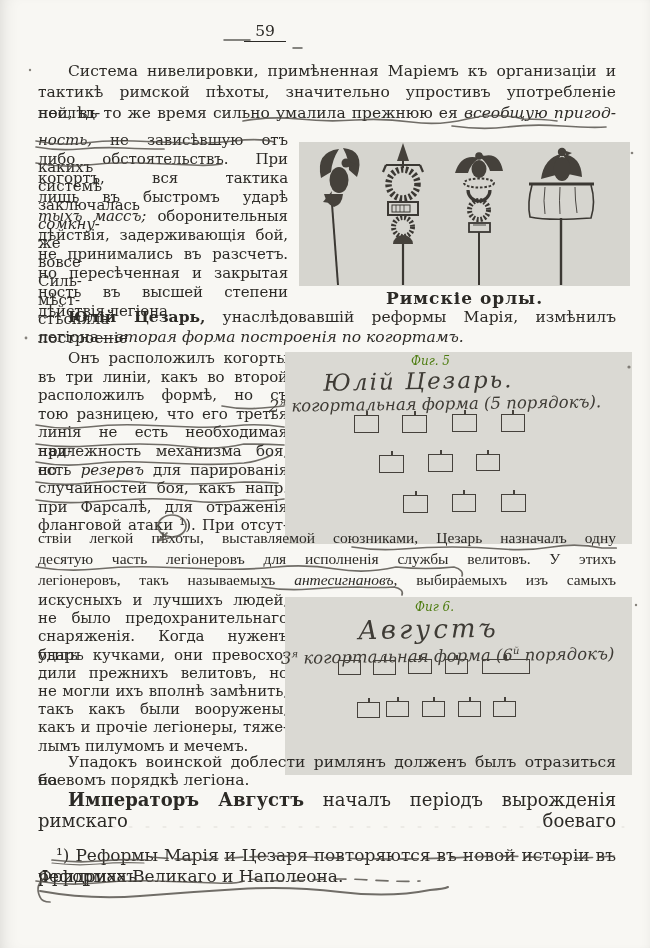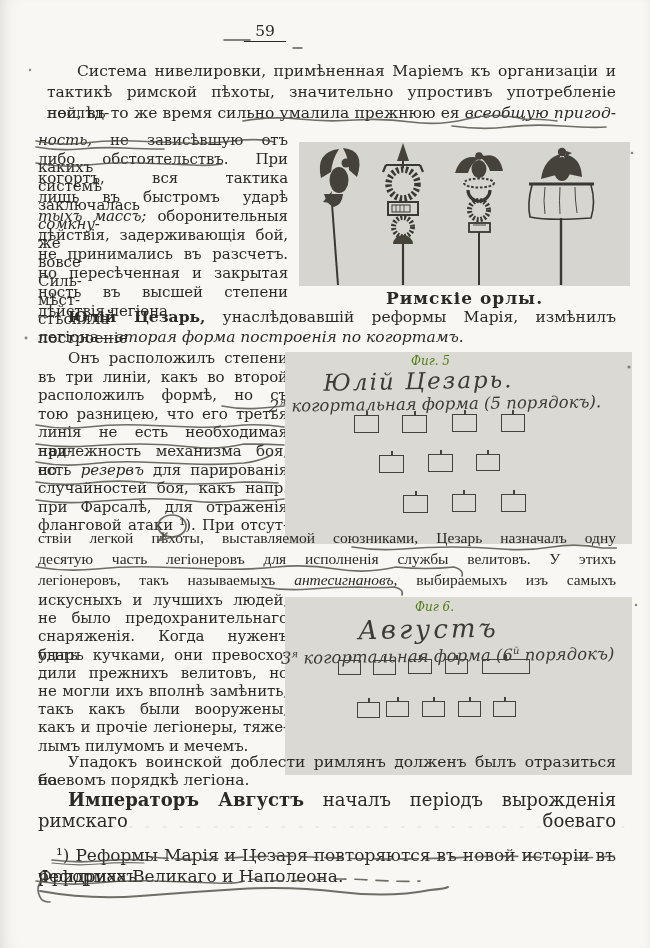--- a/index.html
+++ b/index.html
@@ -9,21 +9,21 @@
   .blk{position:absolute;}
   .ln{position:relative;text-align:justify;text-align-last:justify;}
   .ln.last{text-align:left;text-align-last:left;}
   .ind{text-indent:30px;}
   i{font-style:italic;} b{font-weight:bold;}
 
   #pgnum{position:absolute;left:244px;top:22px;width:42px;text-align:center;
          font-size:15.5px;padding-bottom:1px;border-bottom:1.5px solid #2c2a26;}
 
   #para1{left:38px;top:61px;width:578px;font-size:15.5px;}
-  #para1 .ln{height:20.8px;line-height:20.8px;margin-left:9px;}
+  #para1 .ln{height:20.8px;line-height:20.8px;}
   .col{font-size:15px;letter-spacing:-0.1px;}
   #col1{left:38px;top:127px;width:250px;}
   #col1 .ln{height:19px;line-height:27px;}
   #para2{left:38px;top:306px;width:578px;font-size:15.5px;}
   #para2 .ln{height:21px;line-height:21px;}
   #col2{left:38px;top:349px;width:250px;}
   #col2 .ln{height:18.6px;line-height:18.6px;}
   #para3full{left:38px;top:528px;width:578px;font-size:15.5px;font-family:Liberation Serif, serif;}
   #para3full .ln{height:20.8px;line-height:20.8px;}
   #col3{left:38px;top:591px;width:250px;}
@@ -139,21 +139,21 @@
     </svg>
   </div>
   <div class="blk" id="eagcap">Римскіе орлы.</div>
 
   <div class="blk" id="para2">
     <div class="ln ind"><b>Юлій Цезарь,</b><span> унаслѣдовавшій реформы Марія, измѣнилъ построеніе</span></div>
     <div class="ln last"><span>легіона—</span><i>вторая форма построенія по когортамъ.</i></div>
   </div>
 
   <div class="blk col" id="col2">
-    <div class="ln ind"><span>Онъ расположилъ степени</span></div>
+    <div class="ln ind"><span>Онъ расположилъ когорты</span></div>
     <div class="ln"><span>въ три линіи, какъ во второй</span></div>
     <div class="ln"><span>расположилъ формѣ, но съ</span></div>
     <div class="ln"><span>тою разницею, что его третья</span></div>
     <div class="ln"><span>линія не есть необходимая при-</span></div>
     <div class="ln"><span>надлежность механизма боя, но</span></div>
     <div class="ln"><span>есть </span><i>резервъ</i><span> для парированія</span></div>
     <div class="ln"><span>случайностей боя, какъ напр.</span></div>
     <div class="ln"><span>при Фарсалѣ, для отраженія</span></div>
     <div class="ln"><span>фланговой атаки ¹). При отсут-</span></div>
   </div>

